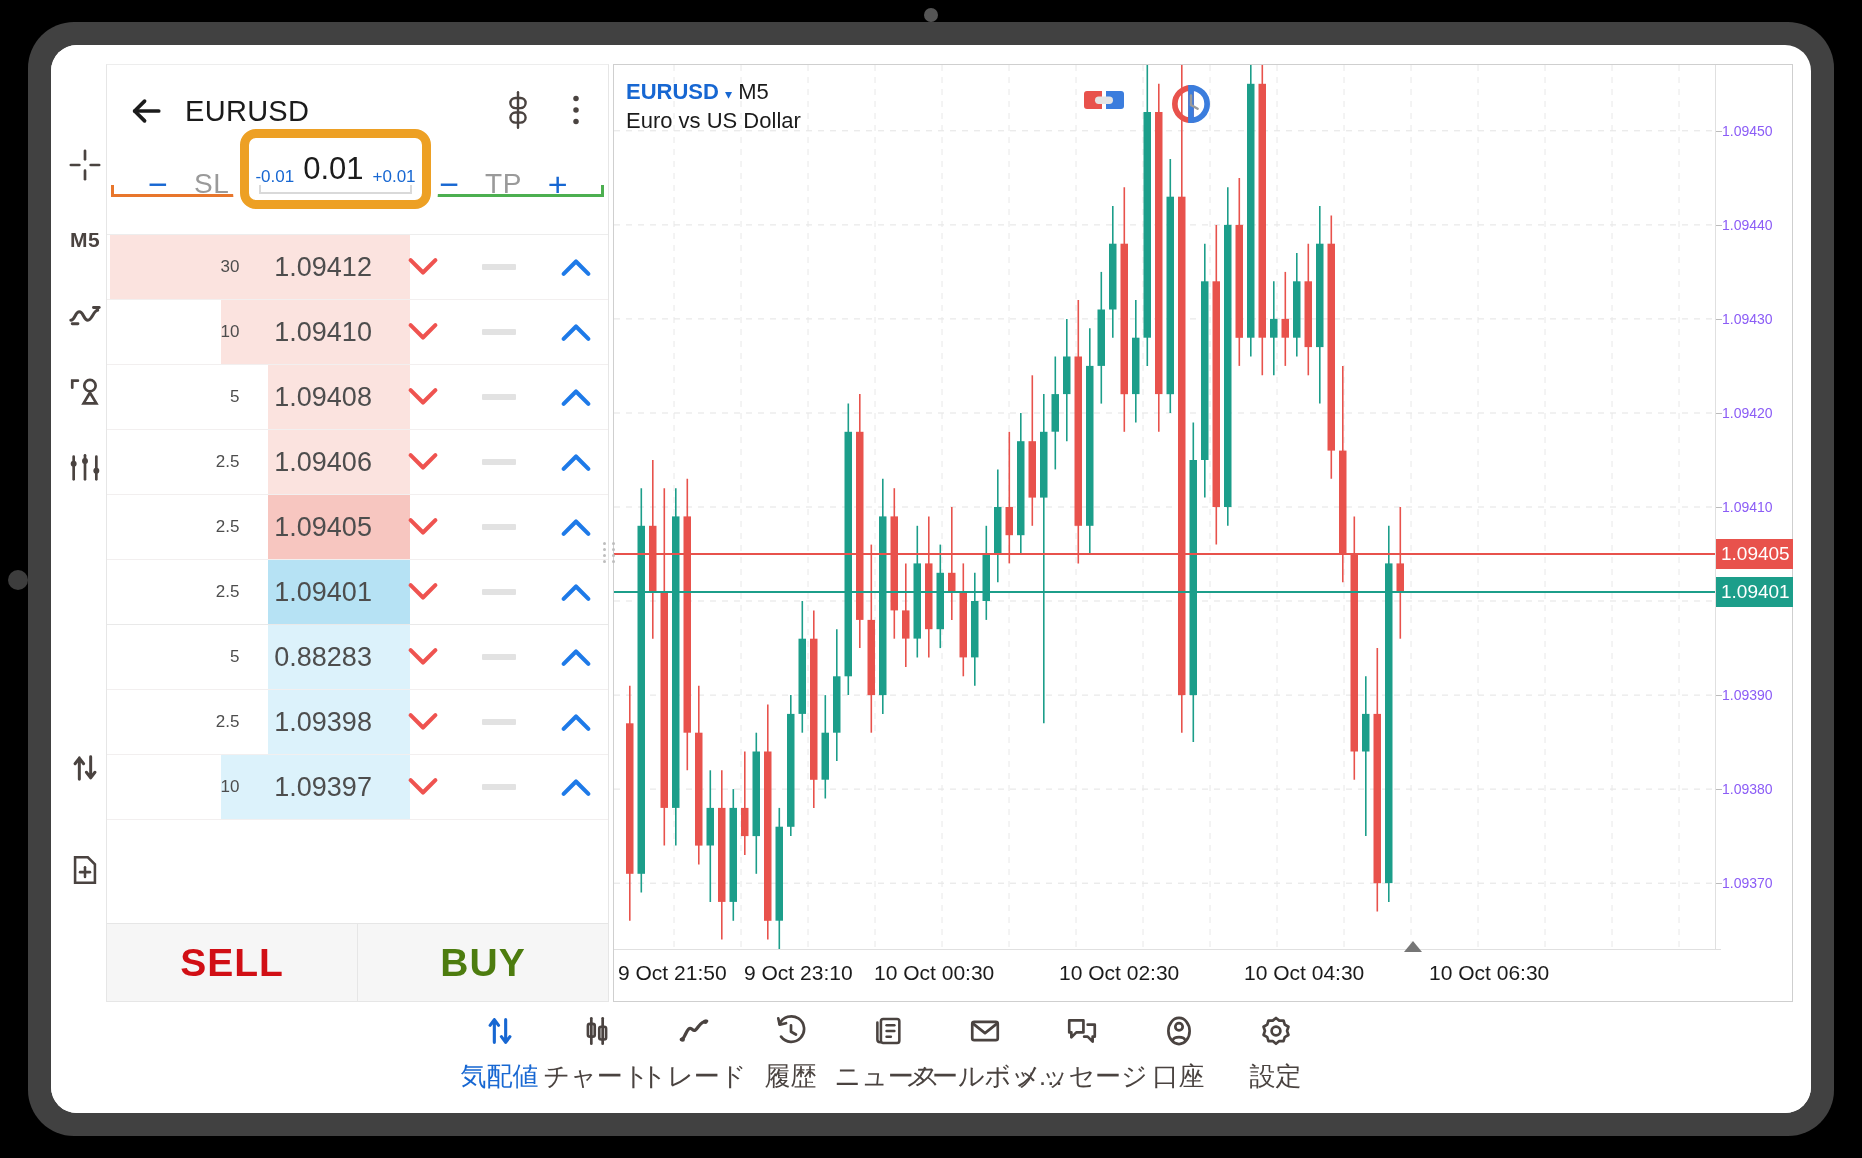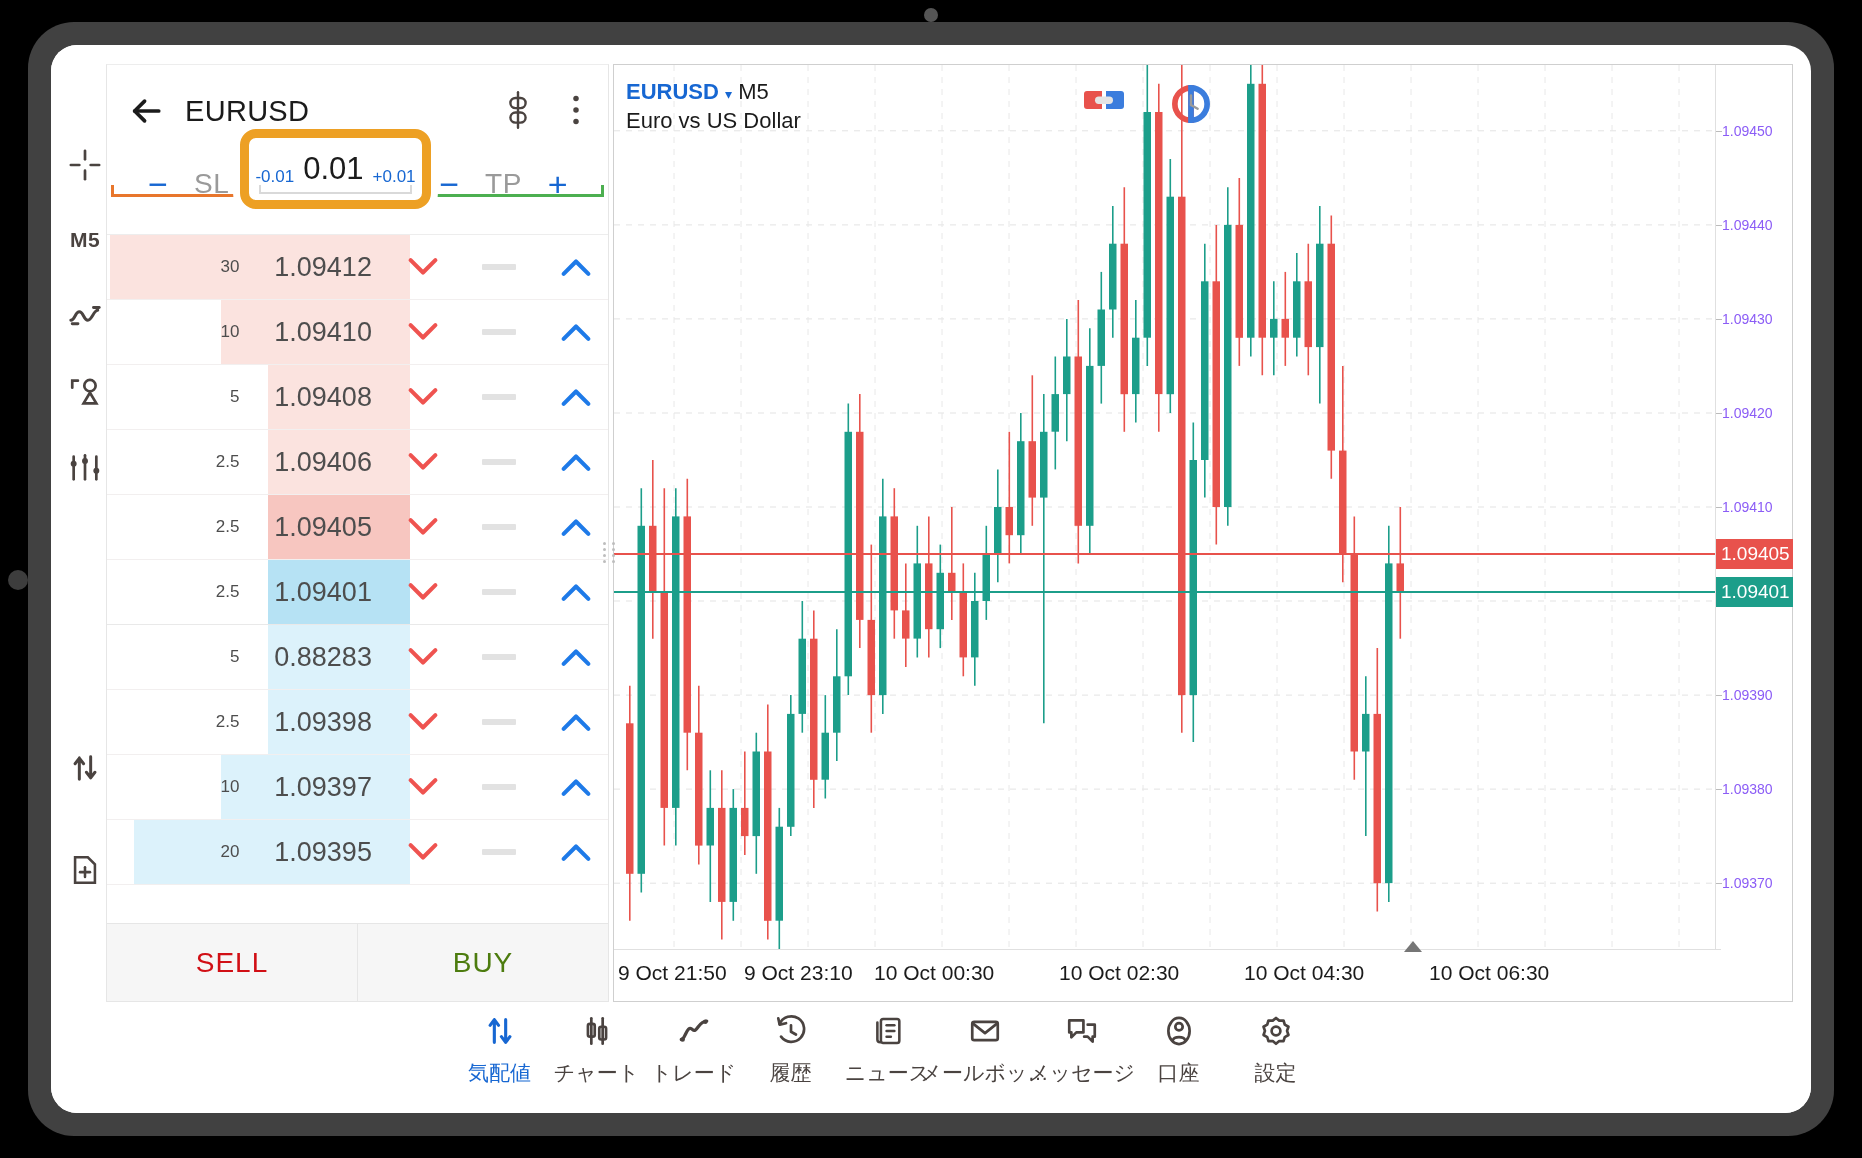--- a/index.html
+++ b/index.html
@@ -172,21 +172,21 @@
   }
 
   
   #trade-buttons {
     position: absolute; left: 0; right: 0; bottom: 0; height: 78px;
     display: flex; background: #f6f6f6;
     border-top: 1px solid #e6e6e6;
   }
   .trade-btn {
     flex: 1; display: flex; align-items: center; justify-content: center;
-    font-size: 28px; font-weight: normal; letter-spacing: 1px;
+    font-size: 39px; font-weight: bold; letter-spacing: 1px;
   }
   #sell-button { color: #d10f15; border-right: 1px solid #e6e6e6; }
   #close-button { color: #fad3a2; border-right: 1px solid #e6e6e6; }
   #buy-button { color: #4d7c0f; }
 
   
   #splitter {
     position: absolute; left: 497px; top: 494px; width: 14px; height: 26px;
     display: grid; grid-template-columns: 1fr 1fr; gap: 3px; align-content: center;
     z-index: 8;
@@ -254,21 +254,21 @@
   #bottom-nav {
     position: absolute; left: 0; right: 0; bottom: 0; height: 111px;
     background: #fff; display: flex; align-items: flex-start;
     padding-left: 345px; padding-top: 12px; gap: 0;
   }
   .nav-item {
     width: 97px; display: flex; flex-direction: column; align-items: center; gap: 7px;
     color: #4a4340;
   }
   .nav-item.active { color: #1767d2; }
-  .nav-label { font-size: 21px; white-space: nowrap; }
+  .nav-label { font-size: 26px; white-space: nowrap; }
 </style>
 </head>
 <body>
 
 <div id="tablet-frame">
   <div id="bezel"></div>
   <div id="camera-dot"></div>
   <div id="side-dot"></div>
 
   <div id="screen">
@@ -532,39 +532,20 @@
                 <svg width="34" height="22" viewBox="0 0 24 16" fill="none" stroke="#1e7ae8" stroke-width="3" stroke-linecap="round" stroke-linejoin="round">
                   <polyline points="3,13 12,4 21,13"></polyline>
                 </svg>
               </div>
             </div>
             <div class="book-row">
               <div class="depth-bar" style="width: 189px; background: rgb(220, 242, 251);"></div>
               <div class="price-band" style="background: rgb(220, 242, 251);"></div>
               <div class="vol-cell">10</div>
               <div class="price-cell">1.09397</div>
-              <div class="act-cell">
-                <svg width="34" height="22" viewBox="0 0 24 16" fill="none" stroke="#ef5350" stroke-width="3" stroke-linecap="round" stroke-linejoin="round">
-                  <polyline points="3,3 12,12 21,3"></polyline>
-                </svg>
-              </div>
-              <div class="act-cell wide">
-                <span class="dash"></span>
-              </div>
-              <div class="act-cell">
-                <svg width="34" height="22" viewBox="0 0 24 16" fill="none" stroke="#1e7ae8" stroke-width="3" stroke-linecap="round" stroke-linejoin="round">
-                  <polyline points="3,13 12,4 21,13"></polyline>
-                </svg>
-              </div>
-            </div>
-            <div class="book-row">
-              <div class="depth-bar" style="width: 276px; background: rgb(220, 242, 251);"></div>
-              <div class="price-band" style="background: rgb(220, 242, 251);"></div>
-              <div class="vol-cell">20</div>
-              <div class="price-cell">1.09395</div>
               <div class="act-cell">
                 <svg width="34" height="22" viewBox="0 0 24 16" fill="none" stroke="#ef5350" stroke-width="3" stroke-linecap="round" stroke-linejoin="round">
                   <polyline points="3,3 12,12 21,3"></polyline>
                 </svg>
               </div>
               <div class="act-cell wide">
                 <span class="dash"></span>
               </div>
               <div class="act-cell">
                 <svg width="34" height="22" viewBox="0 0 24 16" fill="none" stroke="#1e7ae8" stroke-width="3" stroke-linecap="round" stroke-linejoin="round">

